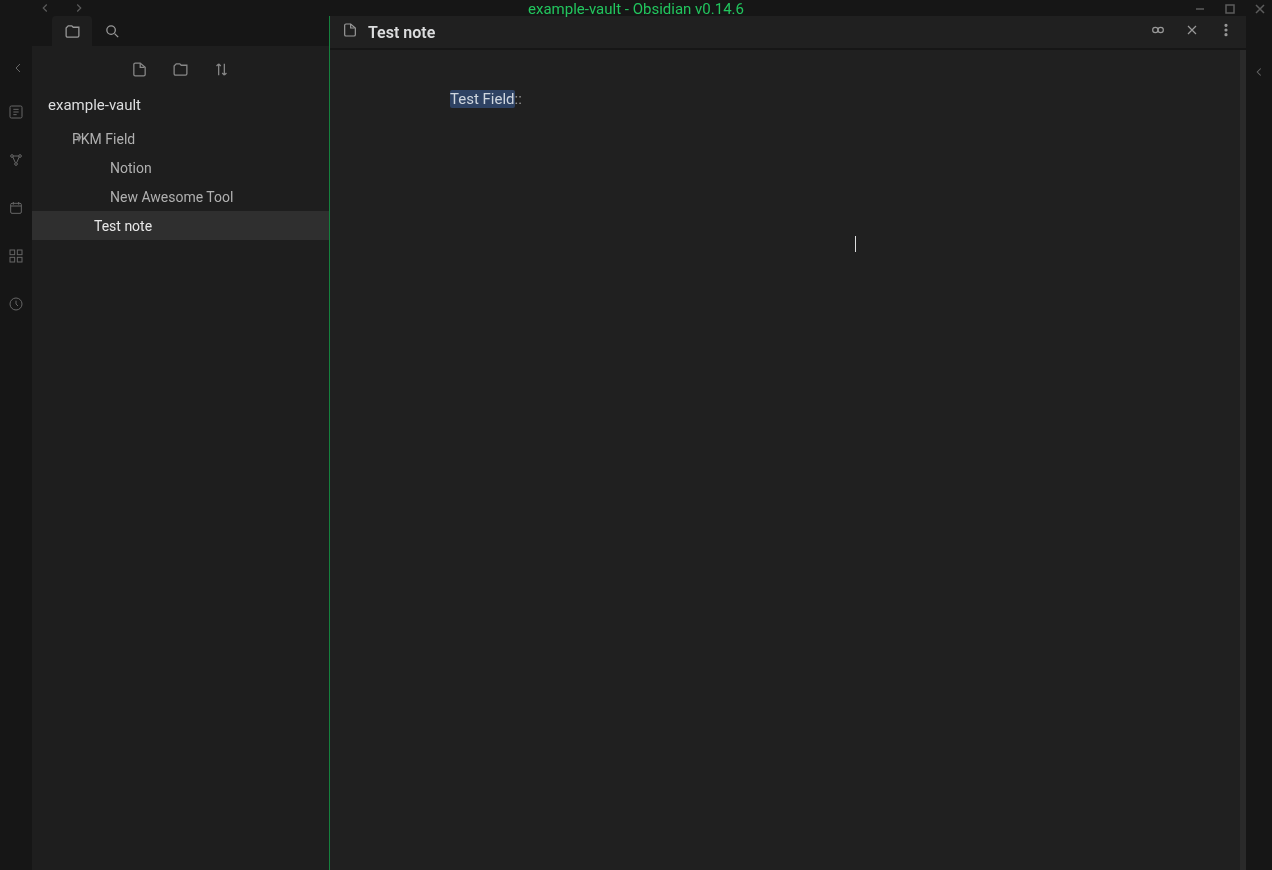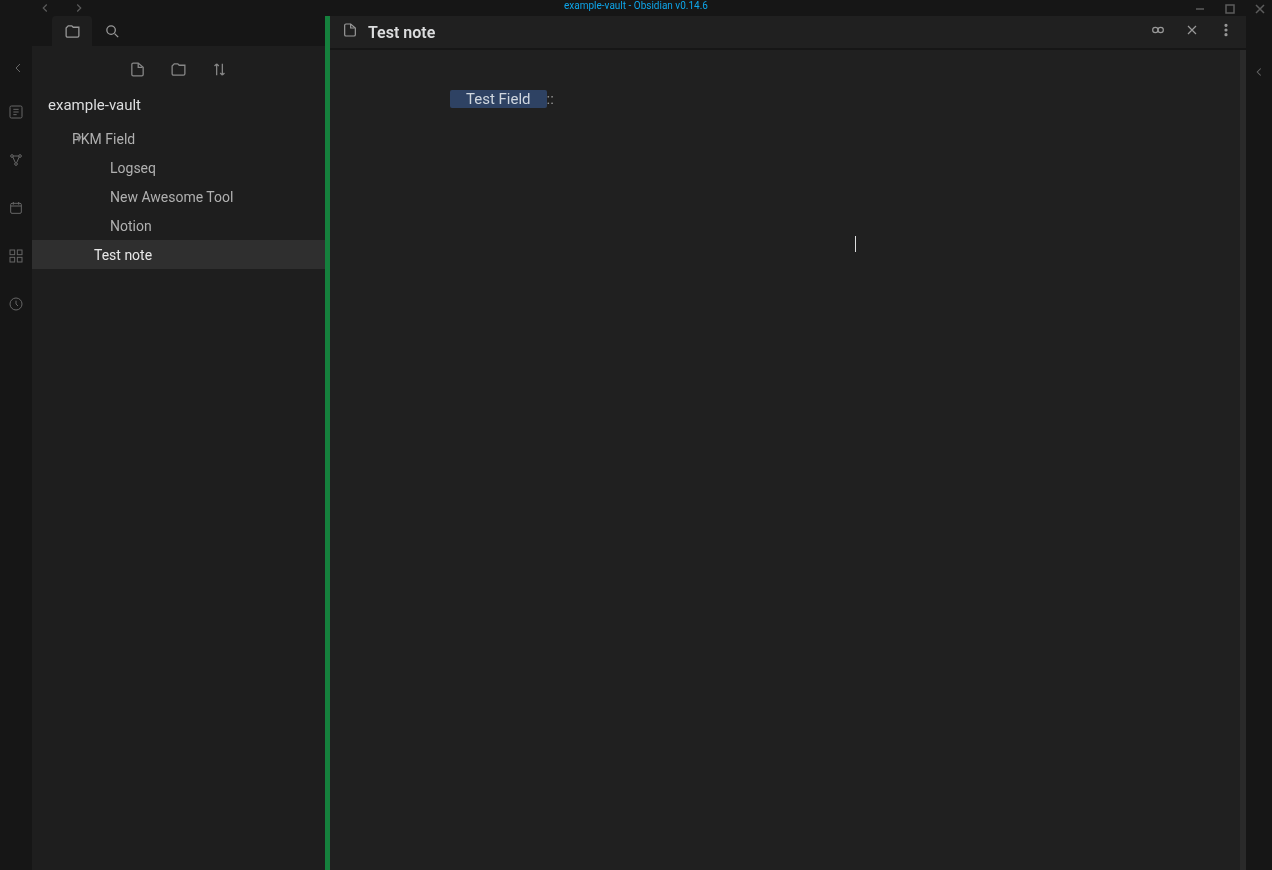--- a/index.html
+++ b/index.html
@@ -14,22 +14,22 @@
   }
   .titlebar {
     height: 16px;
     display: flex;
     align-items: flex-start;
     justify-content: center;
     position: relative;
     background: #161616;
   }
   .titlebar-title {
-    font-size: 10px;
-    color: #0ea5e9;
+    font-size: 15px;
+    color: #22c55e;
     position: absolute;
     top: 0;
     left: 50%;
     transform: translateX(-50%);
   }
   .titlebar-nav {
     position: absolute;
     left: 38px;
     top: 0px;
     display: flex;
@@ -65,21 +65,21 @@
     left: 10px;
   }
   .ribbon svg { width: 16px; height: 16px; stroke: #666; fill: none; stroke-width: 1.5; }
   .ribbon-item { cursor: pointer; }
 
   .left-panel {
     width: 298px;
     background: #1e1e1e;
     display: flex;
     flex-direction: column;
-    border-right: 5px solid #15803d;
+    border-right: 1px solid #15803d;
   }
   .left-tabs {
     height: 30px;
     background: #161616;
     display: flex;
     align-items: flex-end;
     padding-left: 20px;
   }
   .left-tab {
     width: 40px;
@@ -171,21 +171,21 @@
   .editor {
     flex: 1;
     padding: 40px 0 0 120px;
     font-size: 15px;
     position: relative;
     border-right: 6px solid #2a2a2a;
   }
   .field-key {
     background: #2e4263;
     color: #cfd6de;
-    padding: 0px 16px;
+    padding: 0px 0px;
     border-radius: 2px;
   }
   .field-sep {
     color: #999;
   }
   .cursor-caret {
     position: absolute;
     top: 186px;
     left: 525px;
     width: 1px;
@@ -289,27 +289,24 @@
     </div>
 
     <div class="vault-name">example-vault</div>
 
     <div class="file-tree">
       <div class="tree-item folder">
         <span class="chev">▼</span>
         <span>PKM Field</span>
       </div>
       <div class="tree-item file-l2">
-        <span>Logseq</span>
+        <span>Notion</span>
       </div>
       <div class="tree-item file-l2">
         <span>New Awesome Tool</span>
-      </div>
-      <div class="tree-item file-l2">
-        <span>Notion</span>
       </div>
       <div class="tree-item file-l1 active">
         <span>Test note</span>
       </div>
     </div>
   </div>
 
   <div class="main">
     <div class="main-header">
       <span><svg viewBox="0 0 24 24">

